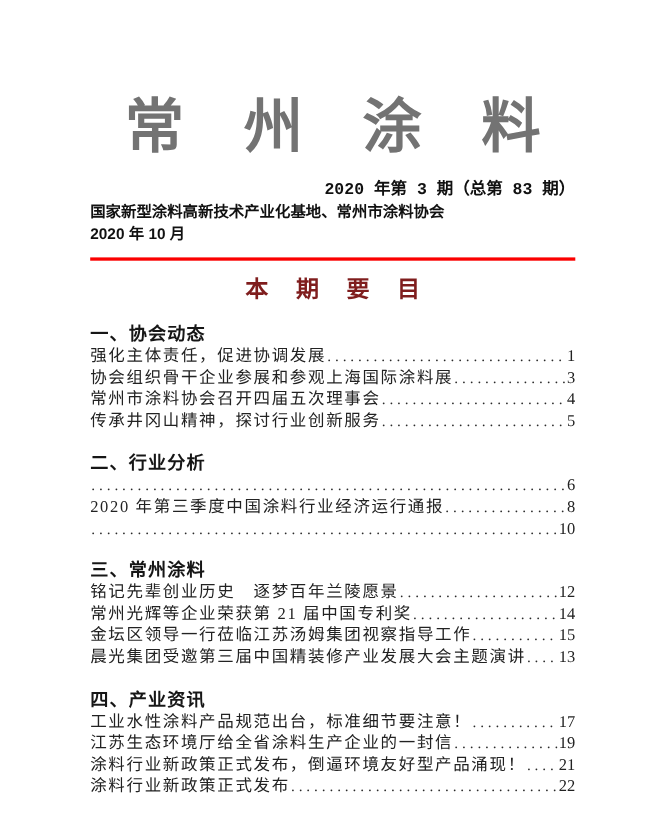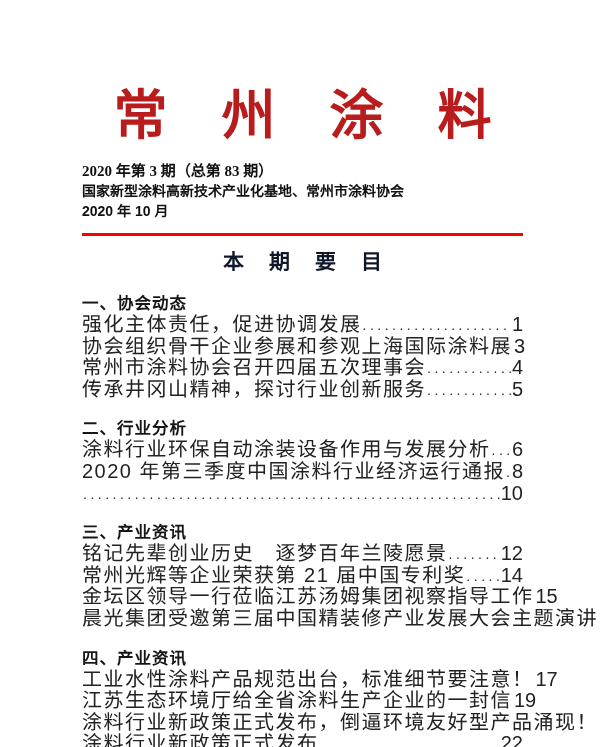--- a/index.html
+++ b/index.html
@@ -14,36 +14,36 @@
     margin: 0 auto;
     background: #ffffff;
     box-sizing: border-box;
     padding: 86px 77px 0 82px;
     overflow: hidden;
     color: #1c1c1c;
   }
   
   .masthead-title {
     text-align: center;
-    color: #b91c1c;
+    color: #737373;
     font-family: "Liberation Serif", "DejaVu Serif", serif;
     font-weight: bold;
     font-size: 54px;
     line-height: 1.12;
     white-space: nowrap;
   }
   .masthead-title .spread {
     display: inline-block;
     letter-spacing: 54px;
     margin-right: -54px;
   }
   .issue-line {
-    text-align: left;
+    text-align: right;
     margin-top: 13px;
-    font-family: Liberation Serif, serif;
+    font-family: Liberation Mono, monospace;
     font-weight: bold;
     font-size: 15px;
     color: #111111;
   }
   .publisher-row {
     display: flex;
     justify-content: space-between;
     align-items: baseline;
     font-family: "Liberation Sans", "DejaVu Sans", sans-serif;
     font-weight: bold;
@@ -57,21 +57,21 @@
     background: #fb0000;
     border: none;
   }
   
   .contents-heading {
     text-align: center;
     margin-top: 9px;
     font-family: "Liberation Sans", "DejaVu Sans", sans-serif;
     font-weight: 600;
     font-size: 21px;
-    color: #0f172a;
+    color: #7f1d1d;
     white-space: nowrap;
   }
   .contents-heading .spread {
     display: inline-block;
     letter-spacing: 25px;
     margin-right: -25px;
   }
   
   .toc {
     margin-top: 16px;
@@ -81,22 +81,22 @@
     font-weight: bold;
     font-size: 16.5px;
     line-height: 21px;
     margin-top: 18px;
     color: #161616;
     letter-spacing: 1px;
   }
   .toc-row {
     display: flex;
     align-items: center;
-    font-family: Liberation Sans, sans-serif;
-    font-size: 20px;
+    font-family: Liberation Serif, serif;
+    font-size: 15px;
     line-height: 19.6px;
     color: #222222;
   }
   .toc-title {
     white-space: nowrap;
     letter-spacing: 1.5px;
   }
   .toc-dots {
     flex: 1 1 auto;
     overflow: hidden;
@@ -158,37 +158,36 @@
       <div class="toc-row">
         <span class="toc-title">传承井冈山精神，探讨行业创新服务</span>
         <span class="toc-dots"></span>
         <span class="toc-page">5</span>
       </div>
     </div>
 
     <div class="toc-section">
       <div class="toc-section-label">二、行业分析</div>
       <div class="toc-row">
-        <span class="toc-title">涂料行业环保自动涂装设备作用与发展分析</span>
         <span class="toc-dots"></span>
         <span class="toc-page">6</span>
       </div>
       <div class="toc-row">
         <span class="toc-title">2020 年第三季度中国涂料行业经济运行通报</span>
         <span class="toc-dots"></span>
         <span class="toc-page">8</span>
       </div>
       <div class="toc-row">
         <span class="toc-dots"></span>
         <span class="toc-page">10</span>
       </div>
     </div>
 
     <div class="toc-section">
-      <div class="toc-section-label">三、产业资讯</div>
+      <div class="toc-section-label">三、常州涂料</div>
       <div class="toc-row">
         <span class="toc-title">铭记先辈创业历史　逐梦百年兰陵愿景</span>
         <span class="toc-dots"></span>
         <span class="toc-page">12</span>
       </div>
       <div class="toc-row">
         <span class="toc-title">常州光辉等企业荣获第 21 届中国专利奖</span>
         <span class="toc-dots"></span>
         <span class="toc-page">14</span>
       </div>

